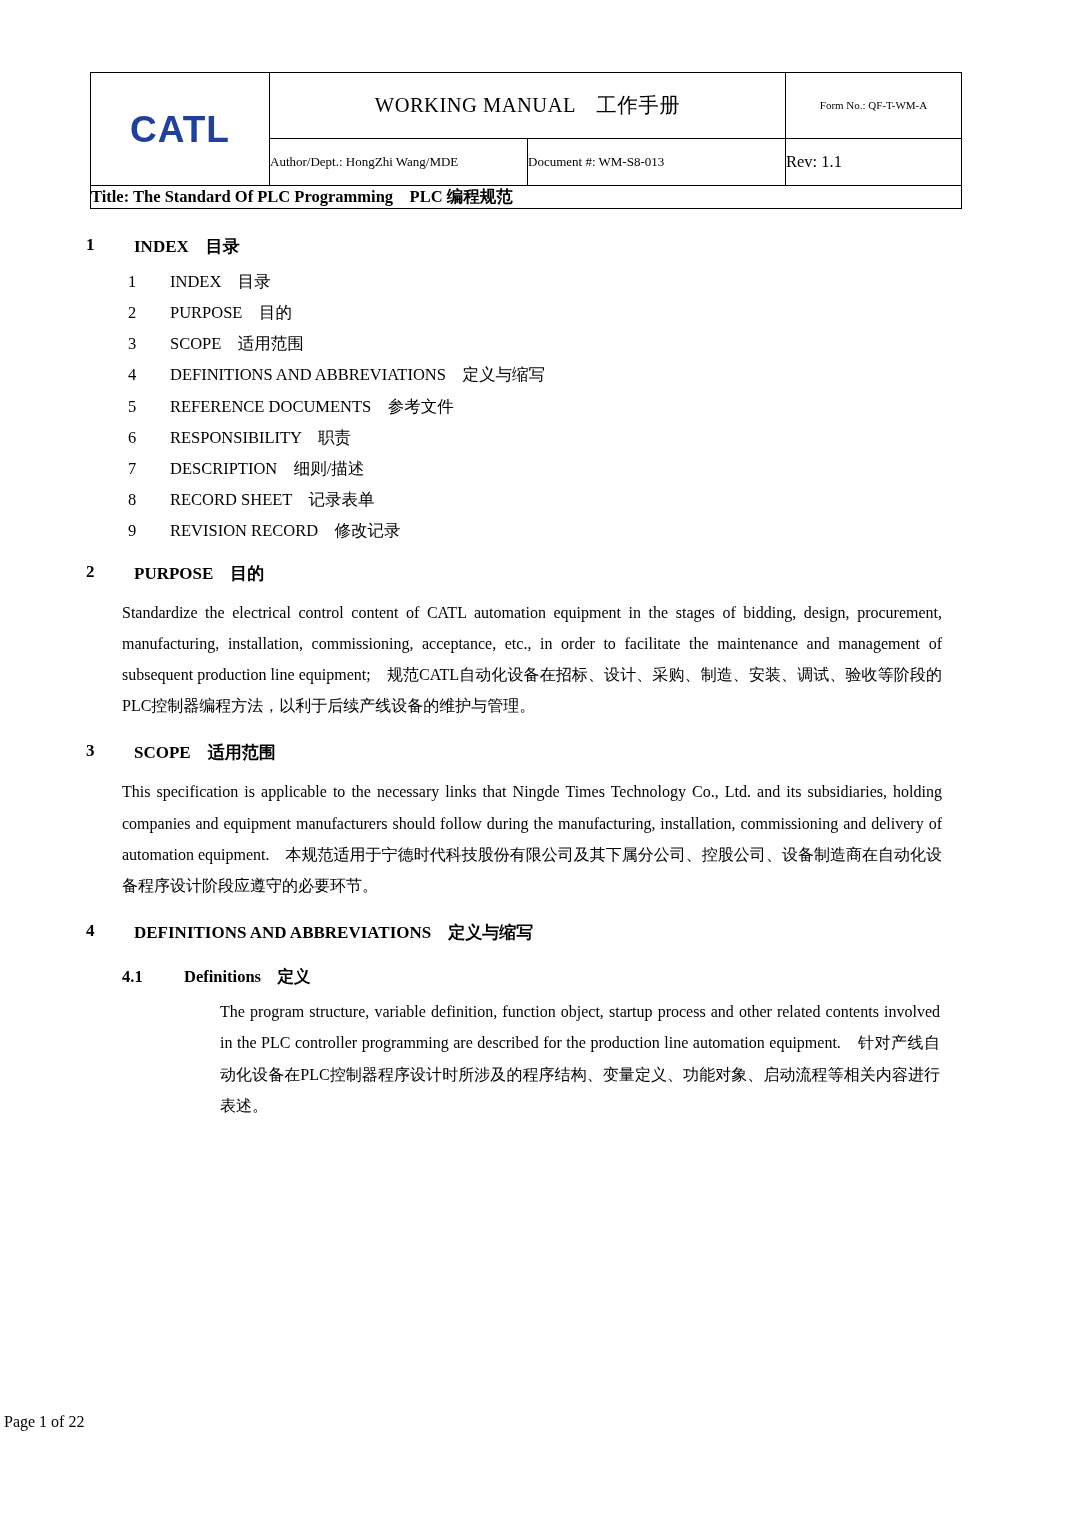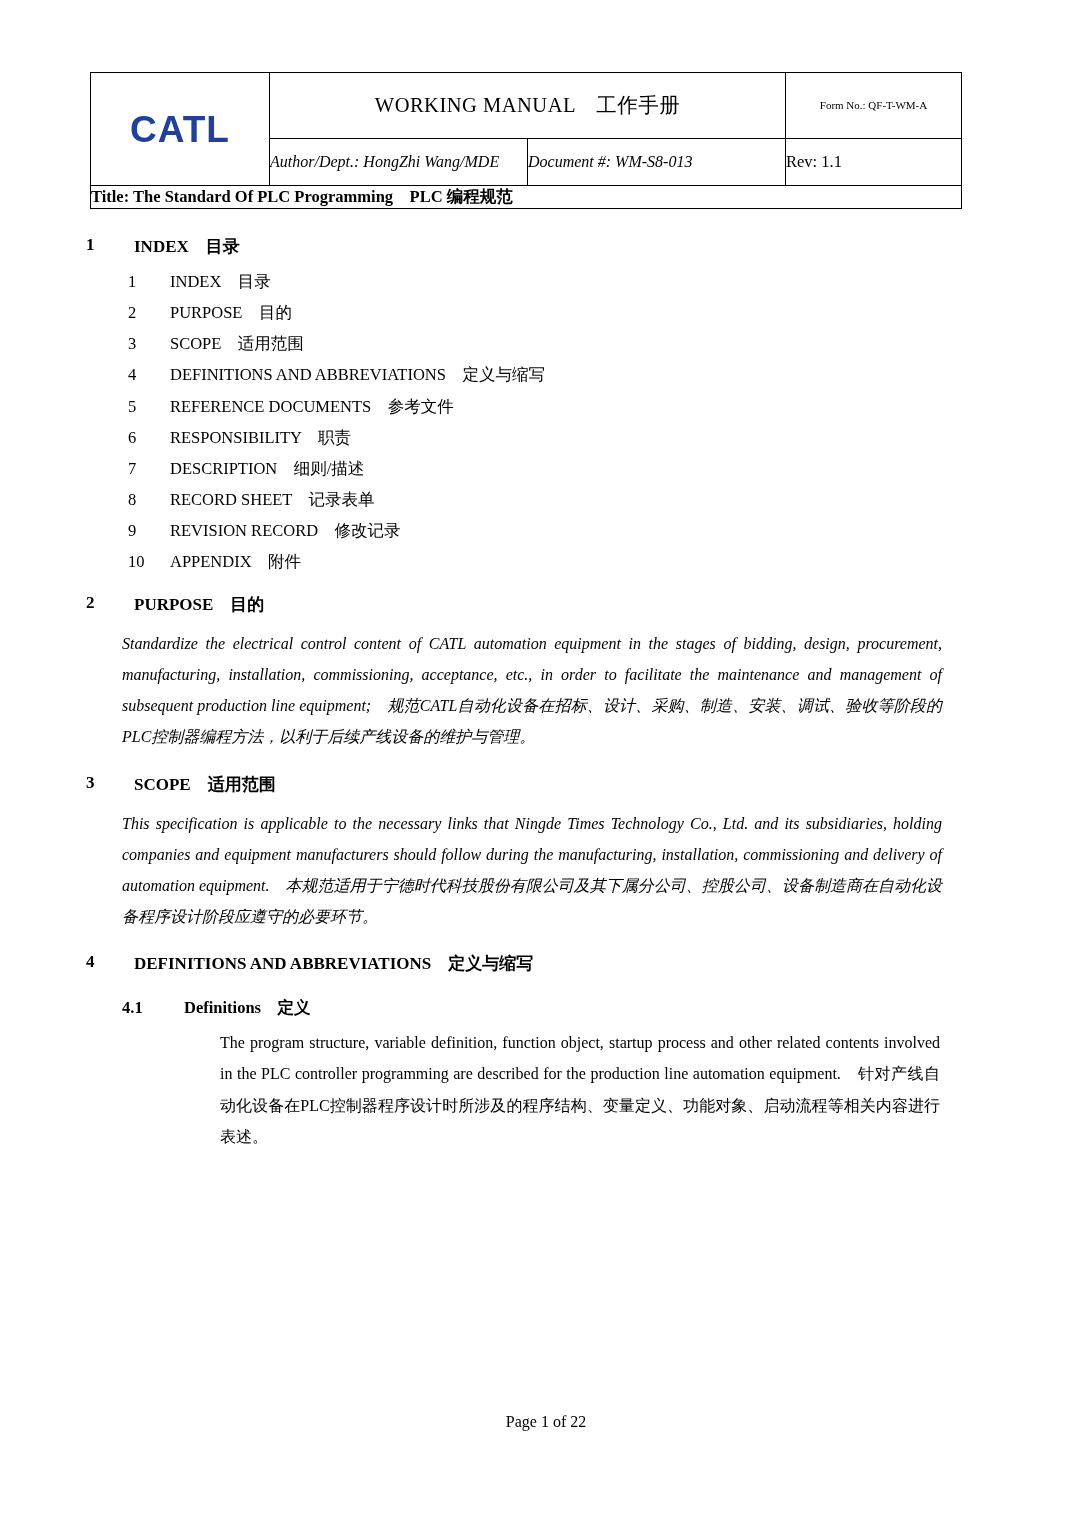--- a/index.html
+++ b/index.html
@@ -55,22 +55,21 @@
   .hdr-title-main {
     text-align: center;
     font-size: 20.5px;
     letter-spacing: 0.5px;
   }
   .hdr-formno {
     font-size: 11px;
     text-align: center;
   }
   .hdr-sub {
-    font-size: 16px;
-    font-style: italic;
+    font-size: 13px;
   }
   .hdr-sub-center {
     font-size: 16.5px;
   }
   .hdr-row3 {
     font-weight: bold;
     font-size: 16.5px;
     padding: 7px 0 7px 14px;
   }
 
@@ -112,21 +111,20 @@
   .toc-item .t {
     margin-left: 42px;
     display: inline-block;
   }
   .para {
     font-size: 16px;
     line-height: 1.95;
     margin: 6px 0 0 52px;
     text-align: justify;
     width: 820px;
-    font-style: italic;
   }
   .h2 {
     font-weight: bold;
     font-size: 16.5px;
     margin: 22px 0 0 52px;
     position: relative;
   }
   .h2 .num { display: inline-block; width: 62px; }
   .h3 {
     font-weight: bold;
@@ -138,24 +136,23 @@
   .para-l3 {
     font-size: 16px;
     line-height: 1.95;
     margin: 8px 0 0 150px;
     width: 720px;
     text-align: justify;
   }
   .spacer-top { margin-top: 20px; }
   .footer {
     position: absolute;
-    left: 12px;
+    left: 4px;
     right: 0;
     bottom: 96px;
-    text-align: center;
     font-size: 16px;
   }
 </style>
 </head>
 <body>
 
 <div class="page">
 
   <table class="hdr-table">
     <tbody>
@@ -214,24 +211,20 @@
         <span class="t">DESCRIPTION　细则/描述</span>
       </div>
       <div class="toc-item">
         <span class="n">8</span>
         <span class="t">RECORD SHEET　记录表单</span>
       </div>
       <div class="toc-item">
         <span class="n">9</span>
         <span class="t">REVISION RECORD　修改记录</span>
       </div>
-      <div class="toc-item">
-        <span class="n">10</span>
-        <span class="t">APPENDIX　附件</span>
-      </div>
     </div>
 
     <div class="h1 spacer-top">
       <span class="num">2</span>
       <span class="txt">PURPOSE　目的</span>
     </div>
     <div class="para">Standardize the electrical control content of CATL automation equipment in the stages of bidding, design, procurement, manufacturing, installation, commissioning, acceptance, etc., in order to facilitate the maintenance and management of subsequent production line equipment;　规范CATL自动化设备在招标、设计、采购、制造、安装、调试、验收等阶段的PLC控制器编程方法，以利于后续产线设备的维护与管理。</div>
 
     <div class="h1 spacer-top">
       <span class="num">3</span>

